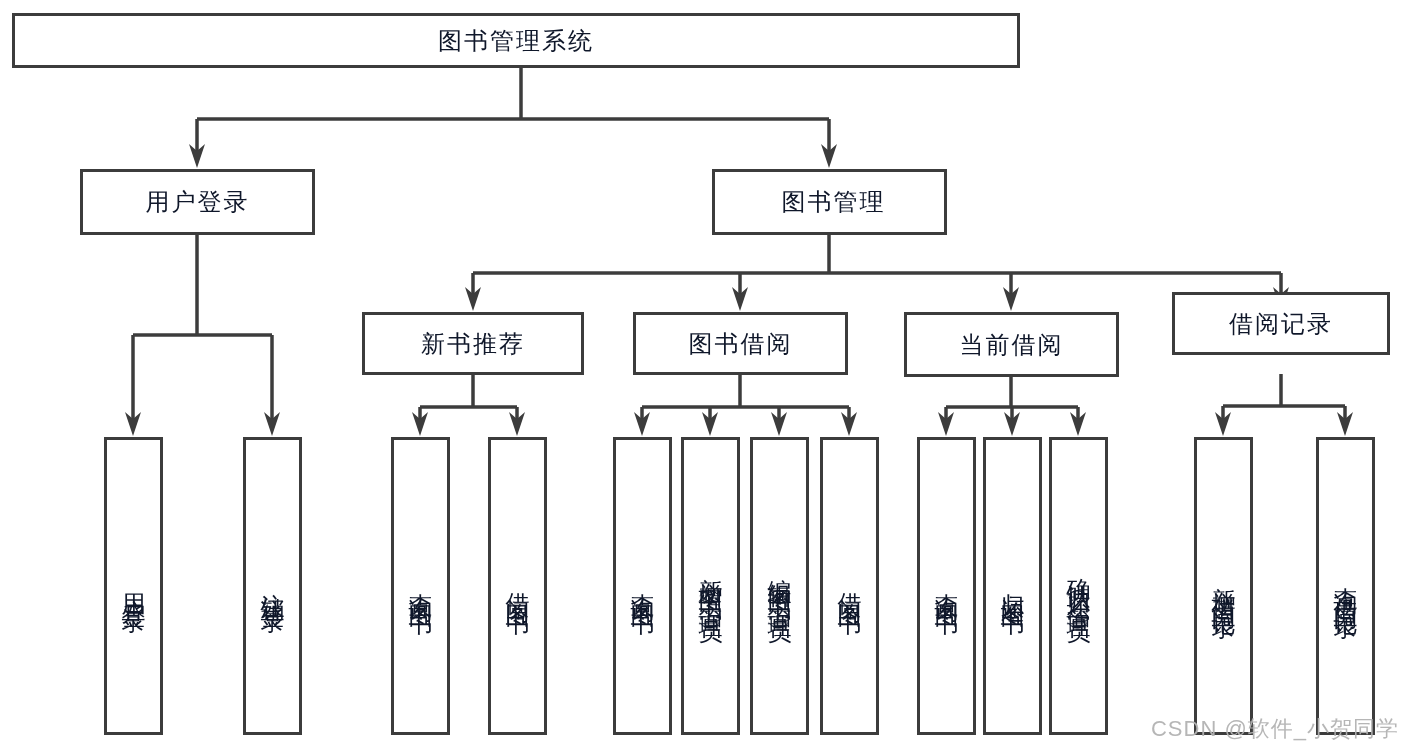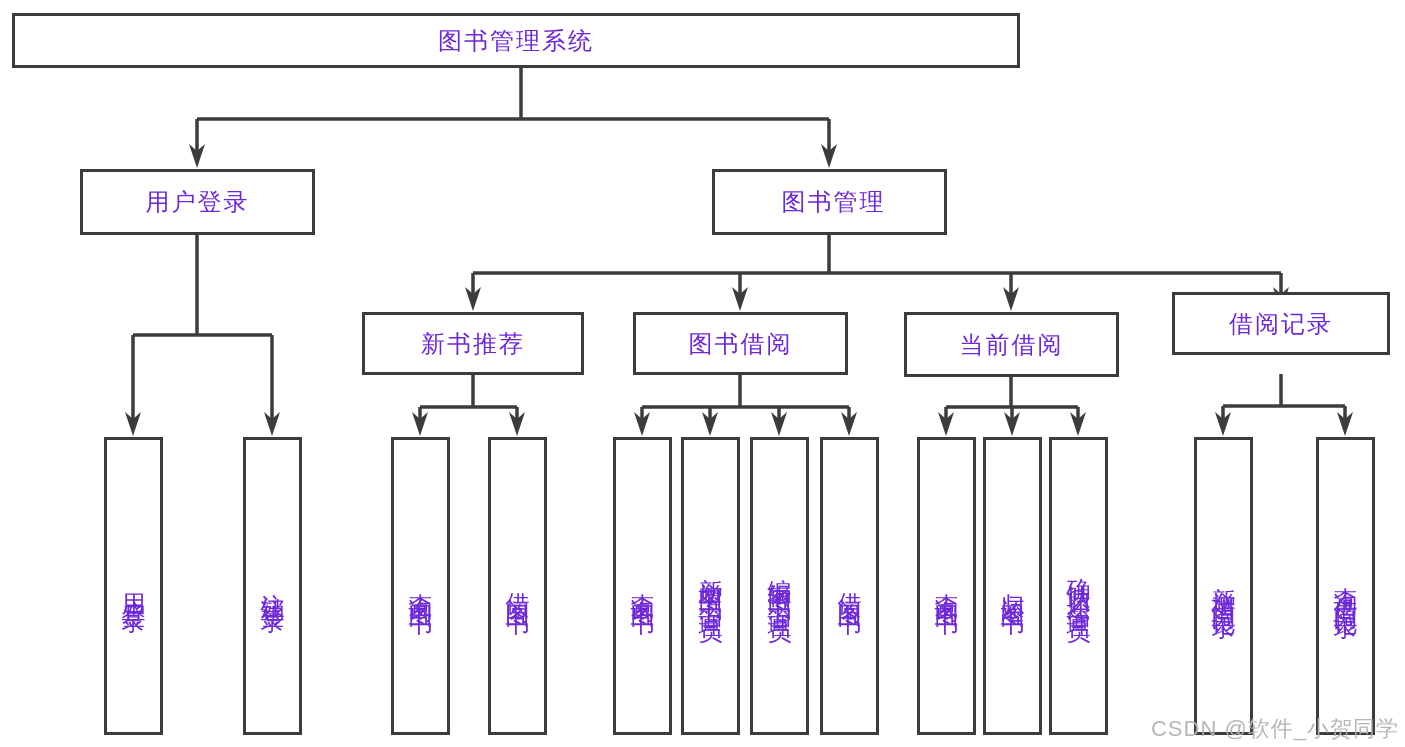--- a/index.html
+++ b/index.html
@@ -19,21 +19,21 @@
     position: absolute;
     left: 0; top: 0;
     width: 1405px; height: 747px;
     z-index: 1;
   }
   .node {
     position: absolute;
     box-sizing: border-box;
     background: #ffffff;
     border: 3px solid #3c3c3c;
-    color: #6d28d9;
+    color: #0f172a;
     display: flex;
     align-items: center;
     justify-content: center;
     font-size: 24px;
     letter-spacing: 2px;
     z-index: 2;
     text-align: center;
   }
   .node.leaf {
     writing-mode: vertical-rl;

